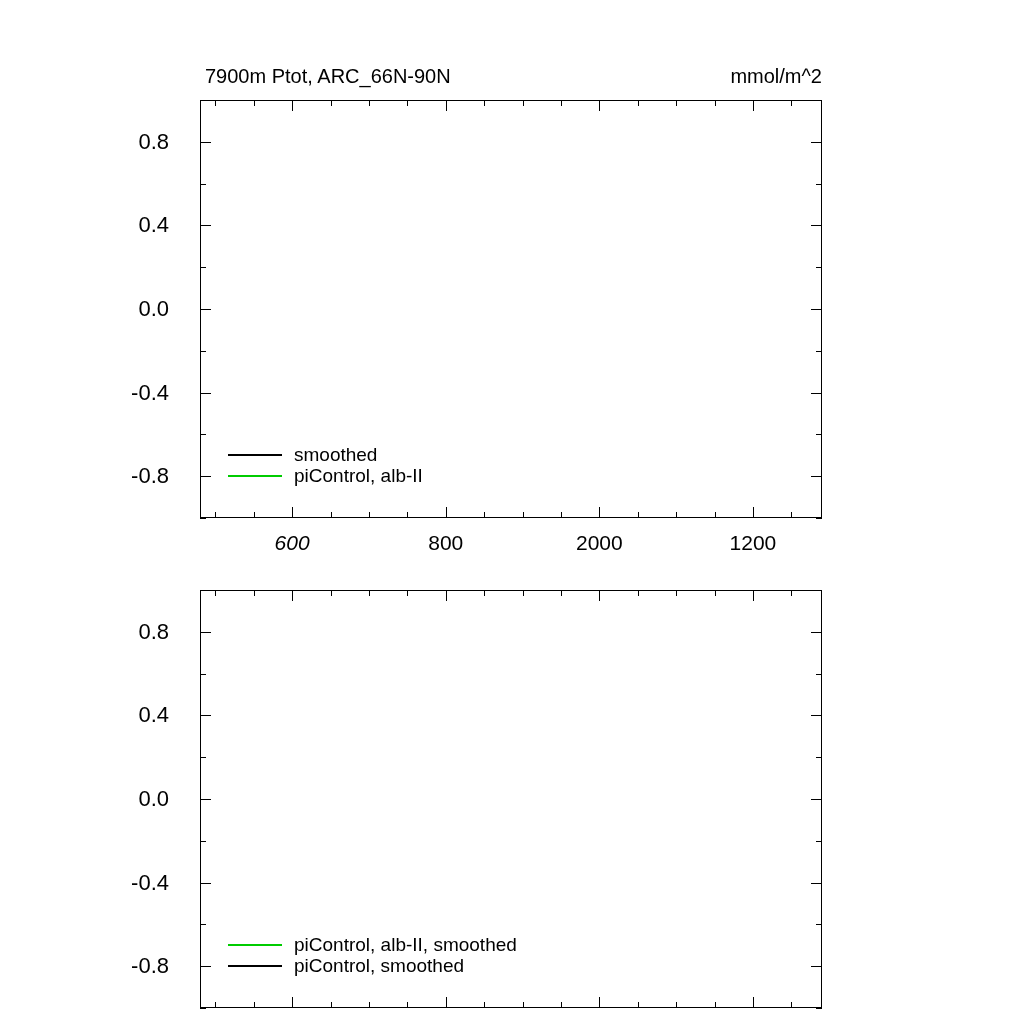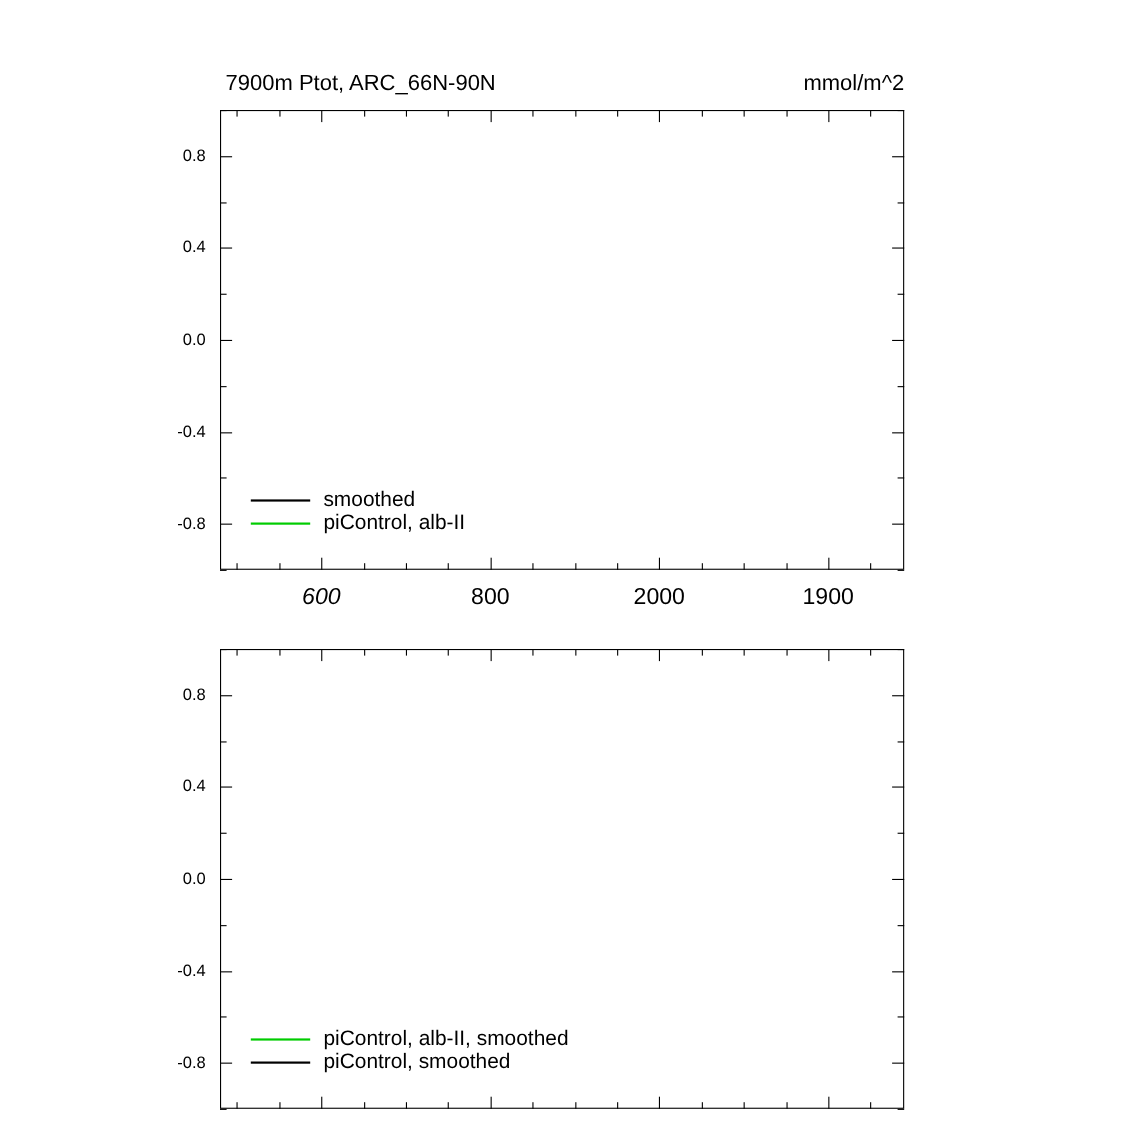--- a/index.html
+++ b/index.html
@@ -88,23 +88,23 @@
   }
   .tick-x-minor.top {
     top: 0;
     bottom: auto;
   }
 
   
   .ylabel {
     position: absolute;
     right: 100%;
-    margin-right: 13px;
+    margin-right: 31px;
     transform: translateY(-50%);
-    font-size: 15px;
+    font-size: 22px;
     white-space: nowrap;
   }
   .xlabel {
     position: absolute;
     top: 100%;
     margin-top: 13px;
     transform: translateX(-50%);
     font-size: 21px;
     white-space: nowrap;
   }
@@ -203,21 +203,21 @@
     <div class="tick tick-x-major" style="left:39.51%;"></div>
     <div class="tick tick-x-major top" style="left:39.51%;"></div>
     <div class="xlabel" style="left:39.51%;">800</div>
 
     <div class="tick tick-x-major" style="left:64.20%;"></div>
     <div class="tick tick-x-major top" style="left:64.20%;"></div>
     <div class="xlabel" style="left:64.20%;">2000</div>
 
     <div class="tick tick-x-major" style="left:88.89%;"></div>
     <div class="tick tick-x-major top" style="left:88.89%;"></div>
-    <div class="xlabel" style="left:88.89%;">1900</div>
+    <div class="xlabel" style="left:88.89%;">1200</div>
 
     <div class="tick tick-x-minor" style="left:2.47%;"></div>
     <div class="tick tick-x-minor top" style="left:2.47%;"></div>
     <div class="tick tick-x-minor" style="left:8.64%;"></div>
     <div class="tick tick-x-minor top" style="left:8.64%;"></div>
     <div class="tick tick-x-minor" style="left:20.99%;"></div>
     <div class="tick tick-x-minor top" style="left:20.99%;"></div>
     <div class="tick tick-x-minor" style="left:27.16%;"></div>
     <div class="tick tick-x-minor top" style="left:27.16%;"></div>
     <div class="tick tick-x-minor" style="left:33.33%;"></div>

